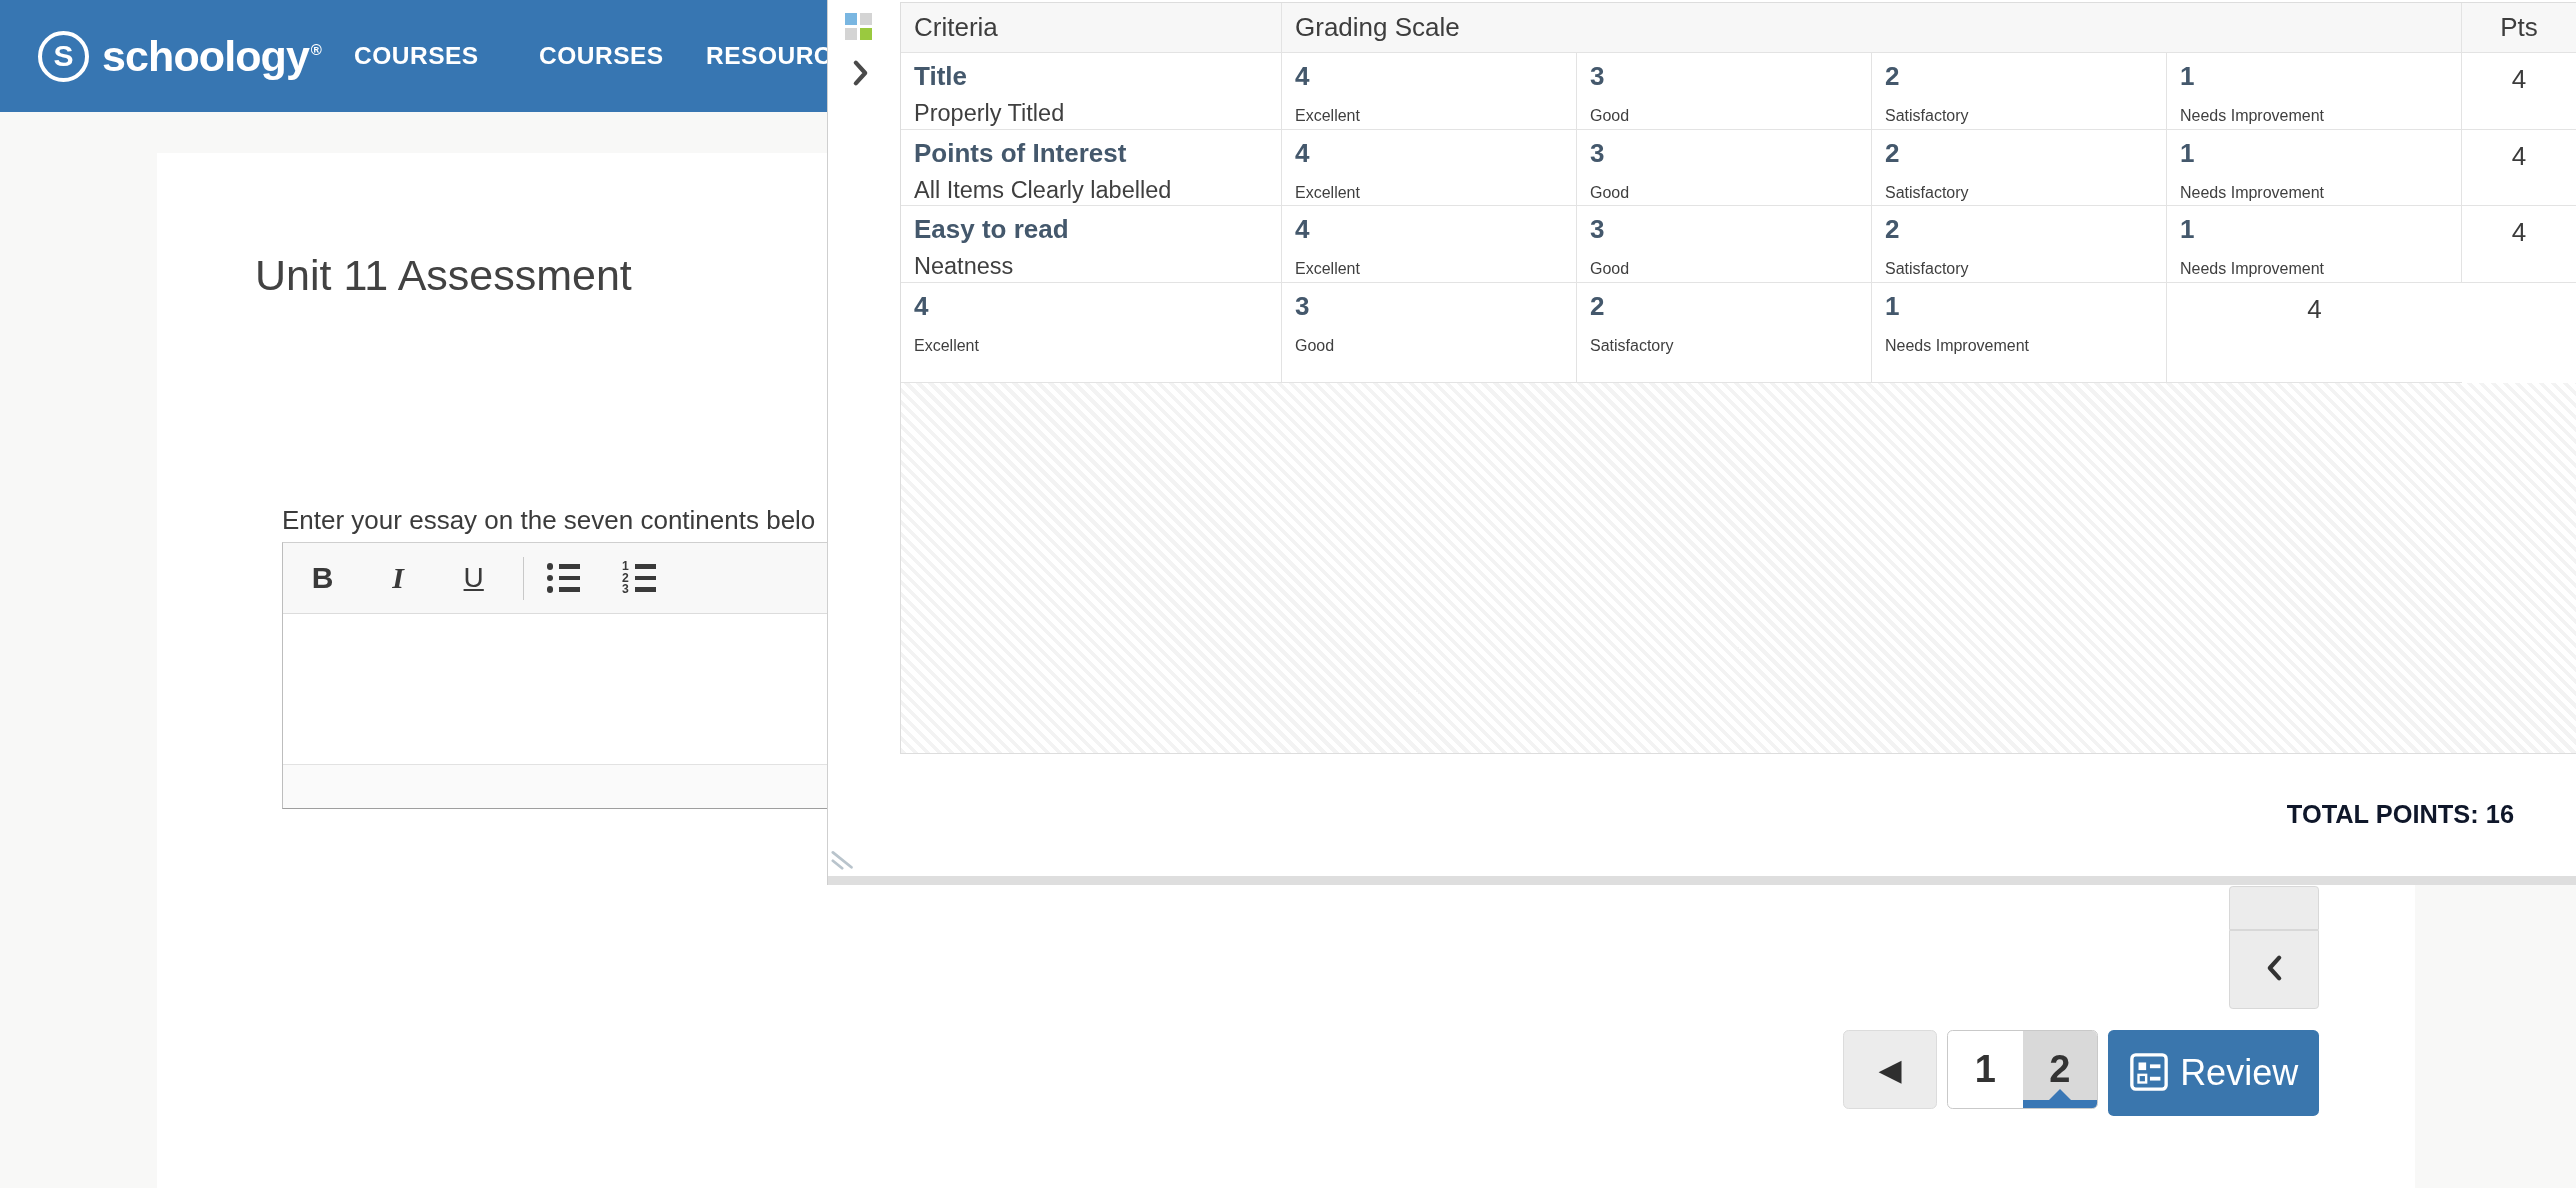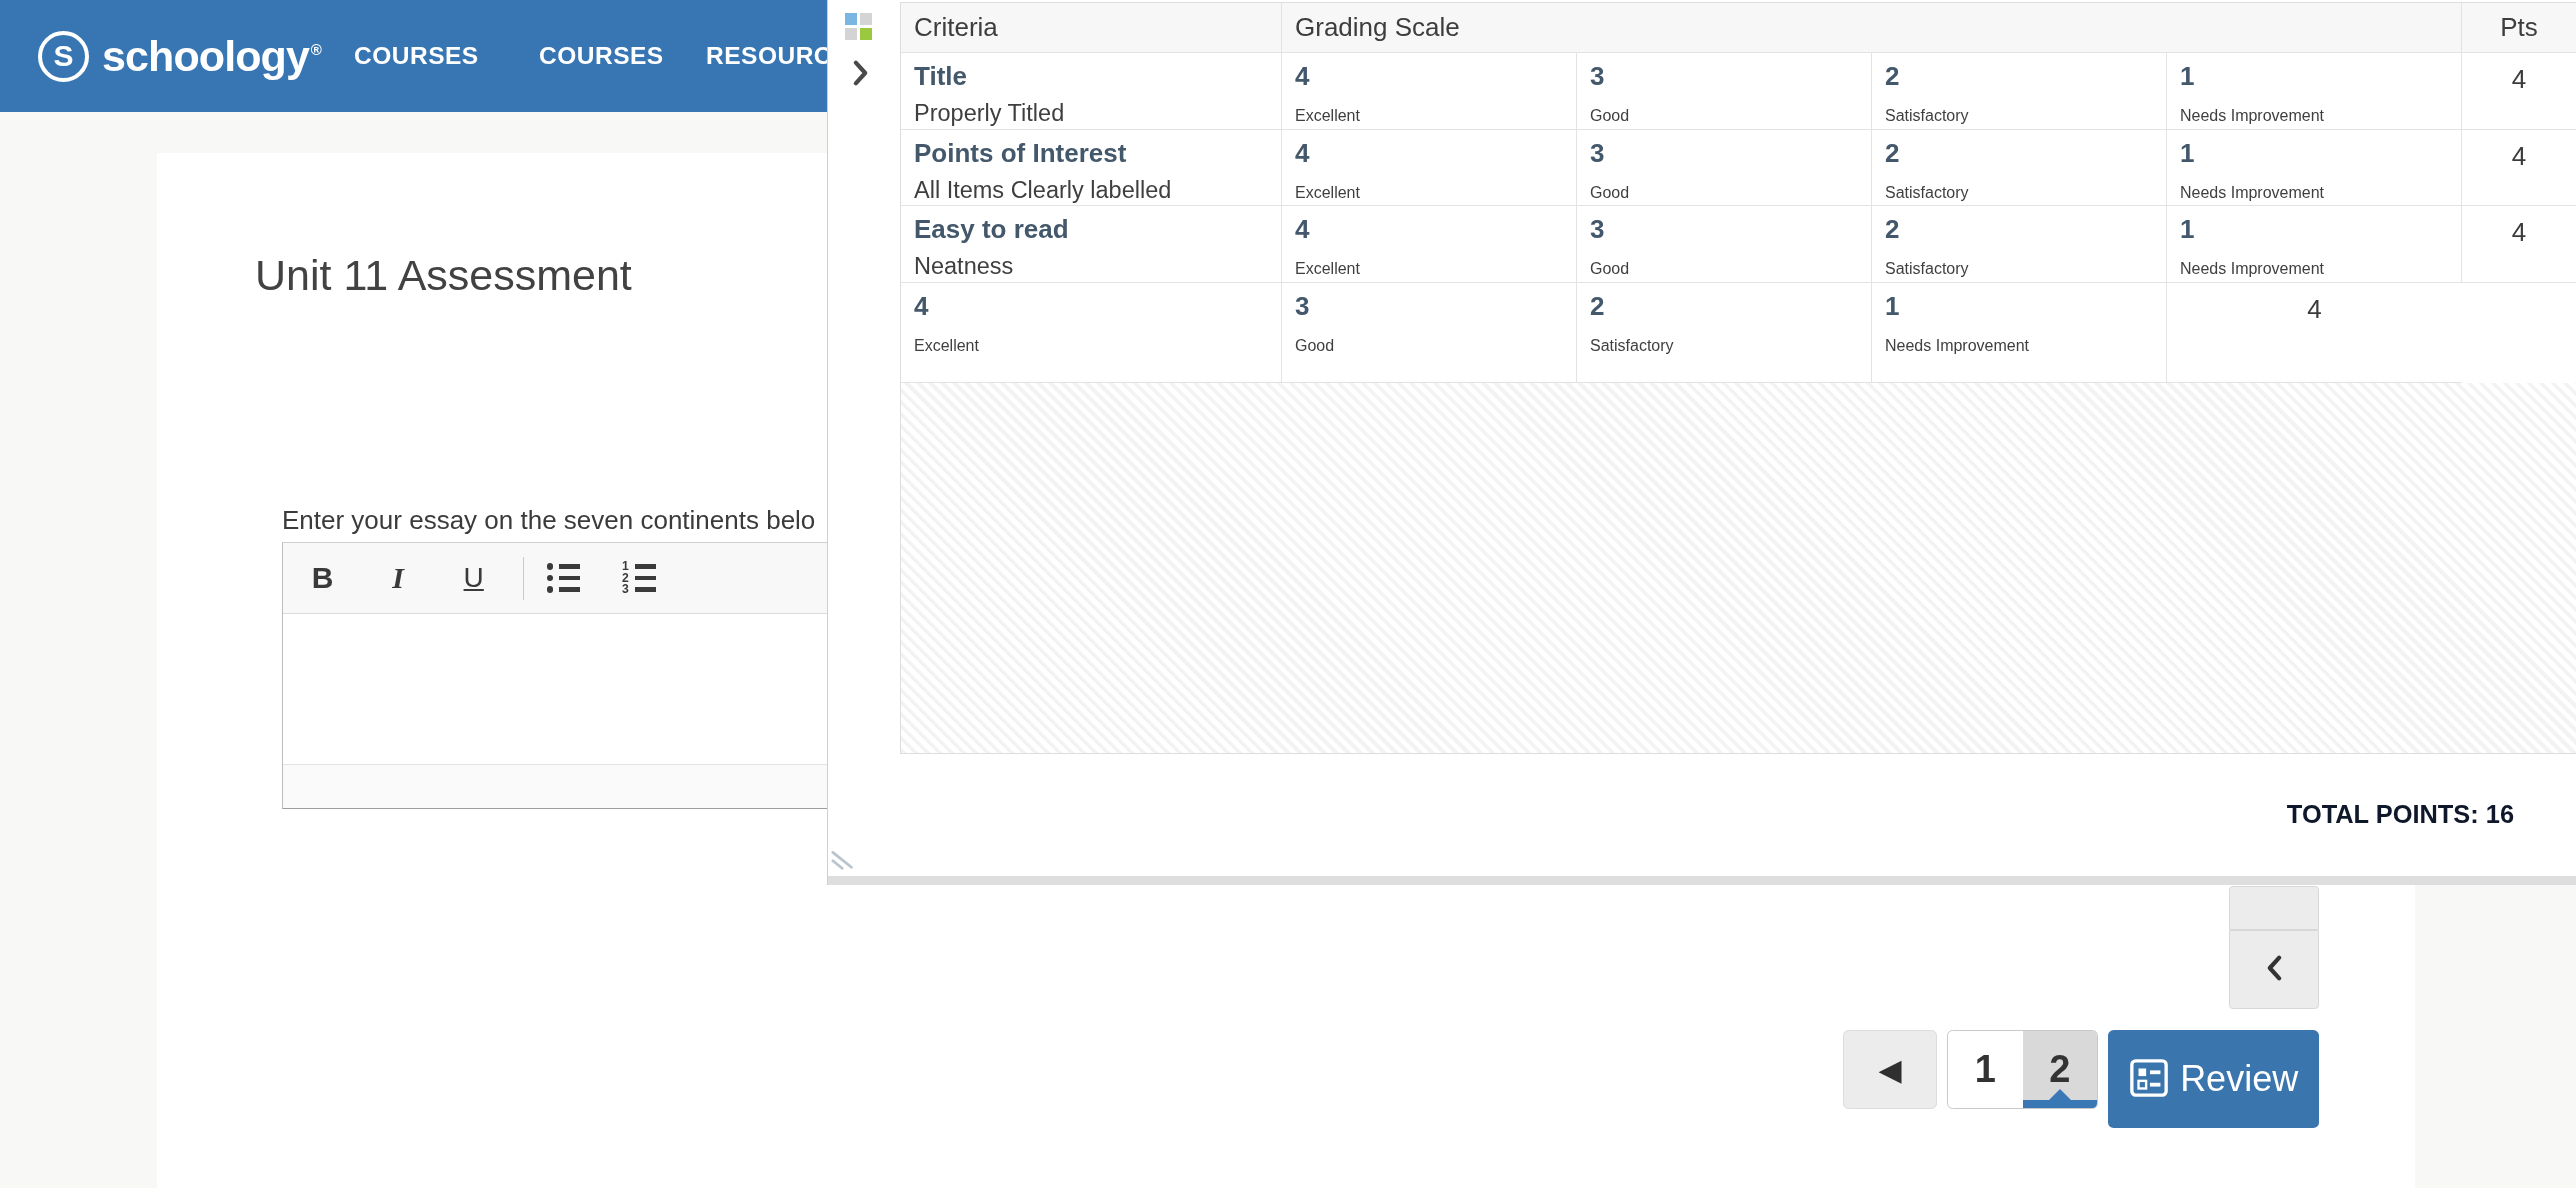--- a/index.html
+++ b/index.html
@@ -65,21 +65,21 @@
   .side-toggle-btn{position:absolute;left:2229px;top:930px;width:90px;height:79px;background:#ececec;border:0.9px solid #d8d8d8;border-radius:0 0 3.8px 3.8px;box-sizing:border-box;display:flex;align-items:center;justify-content:center;cursor:pointer;z-index:3;}
 
   
   .page-back{position:absolute;left:1843px;top:1030px;width:94px;height:79px;background:#ececec;border:0.9px solid #dcdcdc;border-radius:5.6px;box-sizing:border-box;display:flex;align-items:center;justify-content:center;cursor:pointer;z-index:3;}
   .back-glyph{font-family:"DejaVu Sans", sans-serif;font-size:30px;color:#2f2f2f;}
   .pages-group{position:absolute;left:1947px;top:1030px;width:151px;height:79px;border:0.9px solid #c9c9c9;border-radius:5.6px;overflow:hidden;display:flex;background:#fff;box-sizing:border-box;z-index:3;}
   .page-cell{flex:1;display:flex;align-items:center;justify-content:center;font-size:38px;font-weight:bold;color:#333;position:relative;cursor:pointer;}
   .page-cell.active{background:#d9d9d9;}
   .active-bar{position:absolute;bottom:0;left:0;right:0;height:8.5px;background:#3a77b5;}
   .active-caret{position:absolute;bottom:8.5px;left:50%;transform:translateX(-50%);width:0;height:0;border-left:11.3px solid transparent;border-right:11.3px solid transparent;border-bottom:11.3px solid #3a77b5;}
-  .review-btn{position:absolute;left:2108px;top:1030px;width:211px;height:98px;background:#3a76ad;border-radius:5.6px;display:flex;align-items:center;justify-content:center;gap:11.3px;cursor:pointer;z-index:3;}
+  .review-btn{position:absolute;left:2108px;top:1030px;width:211px;height:86px;background:#3a76ad;border-radius:5.6px;display:flex;align-items:center;justify-content:center;gap:11.3px;cursor:pointer;z-index:3;}
   .review-label{color:#fff;font-size:36px;}
 </style>
 </head>
 <body>
 
 <div id="app">
 
   <div class="navbar">
     <div class="logo">
       <div class="logo-circle">S</div>

